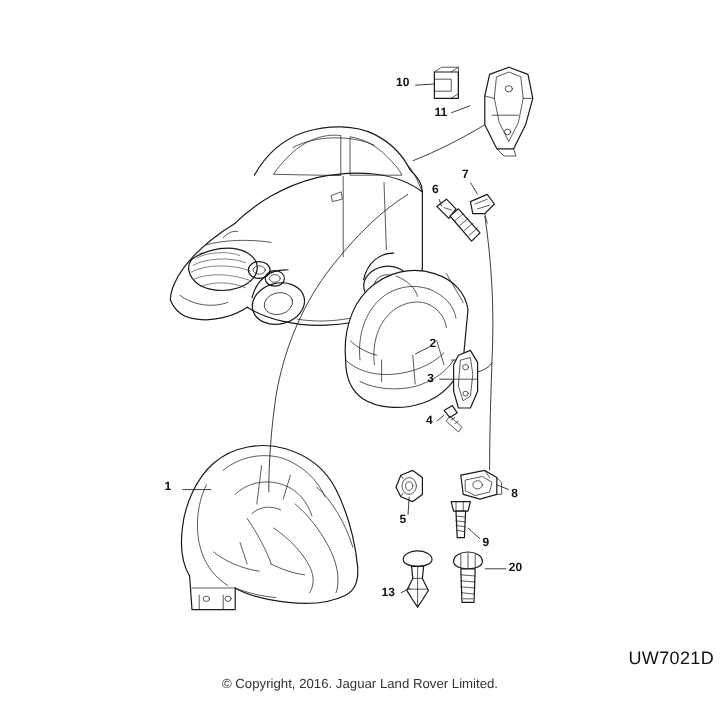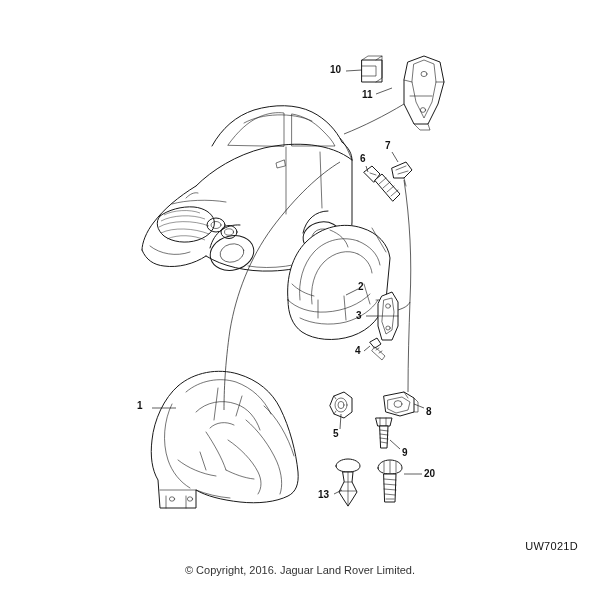--- a/index.html
+++ b/index.html
@@ -28,24 +28,24 @@
     position: absolute;
     font-family: "Liberation Sans", sans-serif;
     font-size: 10px;
     font-weight: bold;
     color: #111111;
     line-height: 1;
     white-space: nowrap;
   }
   .partcode {
     position: absolute;
-    right: 22px;
+    right: 5px;
     top: 540px;
     font-family: "Liberation Sans", sans-serif;
-    font-size: 11px;
+    font-size: 15px;
     color: #111111;
     letter-spacing: 0.3px;
   }
   .copyright {
     position: absolute;
     left: 0;
     right: 0;
     top: 564px;
     text-align: center;
     font-family: "Liberation Sans", sans-serif;

